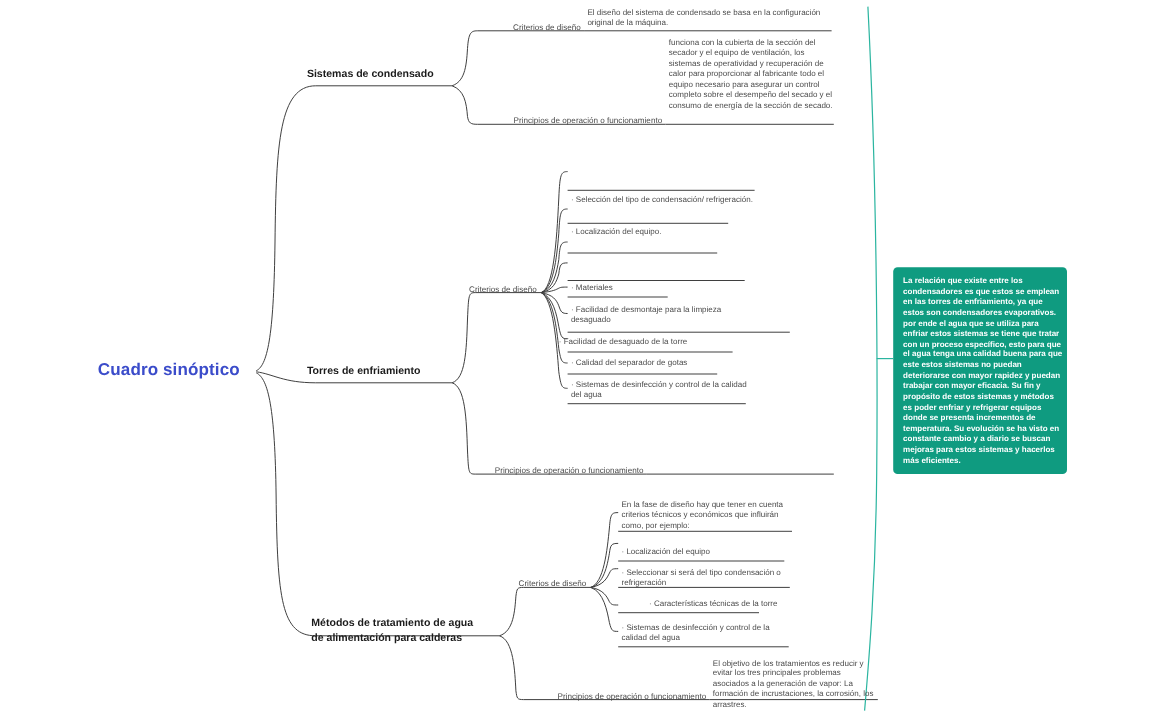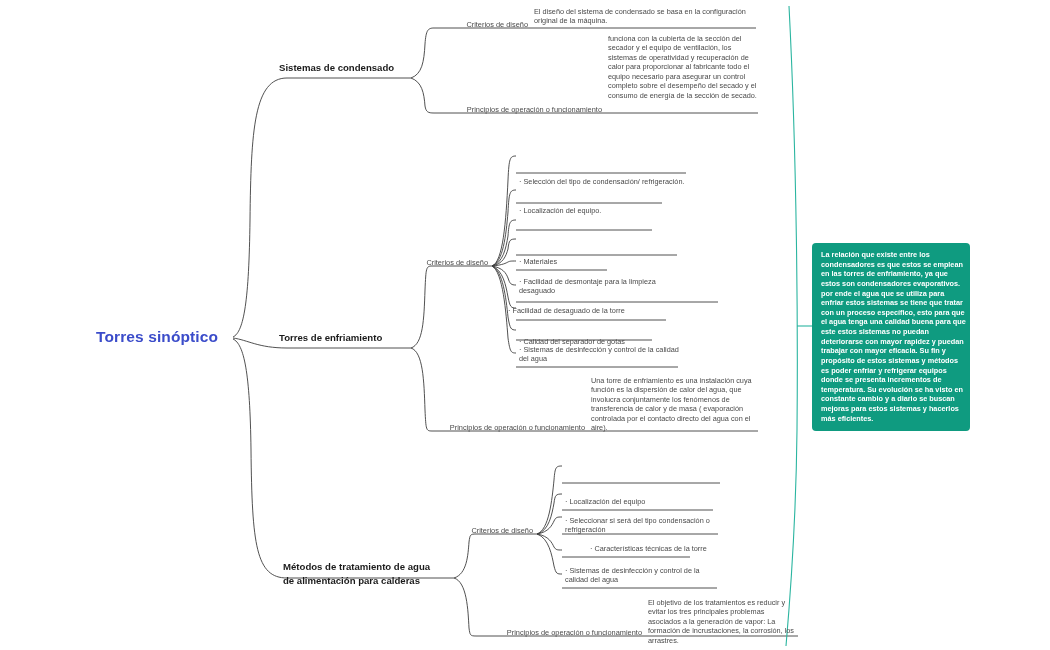--- a/index.html
+++ b/index.html
@@ -139,50 +139,50 @@
 
       <path d="M645,636 L798,636"></path>
     </g>
 
     <g fill="none" stroke="#2bb5a0" stroke-width="1.1">
       <path d="M789,6 C797,160 798,330 797,430 C796,530 790,600 786,646"></path>
       <path d="M797,326 L812,326"></path>
     </g>
   </svg>
 
-  <div class="node root-node" style="left:60px; top:328px; width:158px;">Torres sinóptico</div>
+  <div class="node root-node" style="left:60px; top:328px; width:158px;">Cuadro sinóptico</div>
 
   <div class="node lvl1" style="left:279px; top:61px; width:140px;">Sistemas de condensado</div>
 
   <div class="node lvl2" style="left:410px; top:20px; width:118px;">Criterios de diseño</div>
   <div class="node leaf" style="left:534px; top:7px; width:224px;">El diseño del sistema de condensado se basa en la configuración original de la máquina.</div>
 
   <div class="node lvl2" style="left:410px; top:105px; width:192px;">Principios de operación o funcionamiento</div>
   <div class="node leaf" style="left:608px; top:34px; width:150px;">funciona con la cubierta de la sección del secador y el equipo de ventilación, los sistemas de operatividad y recuperación de calor para proporcionar al fabricante todo el equipo necesario para asegurar un control completo sobre el desempeño del secado y el consumo de energía de la sección de secado.</div>
 
   <div class="node lvl1" style="left:279px; top:331px; width:140px;">Torres de enfriamiento</div>
 
   <div class="node lvl2" style="left:368px; top:258px; width:120px;">Criterios de diseño</div>
 
   <div class="node leaf" style="left:519px; top:177px; width:170px;">· Selección del tipo de condensación/ refrigeración.</div>
   <div class="node leaf" style="left:519px; top:206px; width:170px;">· Localización del equipo.</div>
   <div class="node leaf" style="left:519px; top:257px; width:170px;">· Materiales</div>
   <div class="node leaf" style="left:519px; top:277px; width:163px;">· Facilidad de desmontaje para la limpieza desaguado</div>
   <div class="node leaf" style="left:508px; top:306px; width:170px;">· Facilidad de desaguado de la torre</div>
-  <div class="node leaf" style="left:519px; top:325px; width:170px;margin-top:12px;">· Calidad del separador de gotas</div>
+  <div class="node leaf" style="left:519px; top:325px; width:170px;">· Calidad del separador de gotas</div>
   <div class="node leaf" style="left:519px; top:345px; width:160px;">· Sistemas de desinfección y control de la calidad del agua</div>
 
   <div class="node lvl2" style="left:393px; top:423px; width:192px;">Principios de operación o funcionamiento</div>
-  <div class="node leaf" style="left:591px; top:376px; width:168px;">Una torre de enfriamiento es una instalación cuya función es la dispersión de calor del agua, que involucra conjuntamente los fenómenos de transferencia de calor y de masa ( evaporación controlada por el contacto directo del agua con el aire).</div>
 
   <div class="node lvl1" style="left:283px; top:560px; width:168px;">Métodos de tratamiento de agua
 de alimentación para calderas</div>
 
   <div class="node lvl2" style="left:413px; top:526px; width:120px;">Criterios de diseño</div>
 
+  <div class="node leaf" style="left:565px; top:454px; width:160px;">En la fase de diseño hay que tener en cuenta criterios técnicos y económicos que influirán como, por ejemplo:</div>
   <div class="node leaf" style="left:565px; top:497px; width:160px;">· Localización del equipo</div>
   <div class="node leaf" style="left:565px; top:516px; width:152px;">· Seleccionar si será del tipo condensación o refrigeración</div>
   <div class="node leaf" style="left:590px; top:544px; width:160px;">· Características técnicas de la torre</div>
   <div class="node leaf" style="left:565px; top:566px; width:152px;">· Sistemas de desinfección y control de la calidad del agua</div>
 
   <div class="node lvl2" style="left:450px; top:628px; width:192px;">Principios de operación o funcionamiento</div>
   <div class="node leaf" style="left:648px; top:598px; width:150px;">El objetivo de los tratamientos es reducir y evitar los tres principales problemas asociados a la generación de vapor: La formación de incrustaciones, la corrosión, los arrastres.</div>
 
   <div class="green-box" style="left:812px; top:243px; width:158px;">La relación que existe entre los condensadores es que estos se emplean en las torres de enfriamiento, ya que estos son condensadores evaporativos.
 por ende el agua que se utiliza para enfriar estos sistemas se tiene que tratar con un proceso específico, esto para que el agua tenga una calidad buena para que este estos sistemas no puedan deteriorarse con mayor rapidez y puedan trabajar con mayor eficacia. Su fin y propósito de estos sistemas y métodos es poder enfriar y refrigerar equipos donde se presenta incrementos de temperatura. Su evolución se ha visto en constante cambio y a diario se buscan mejoras para estos sistemas y hacerlos más eficientes.</div>

